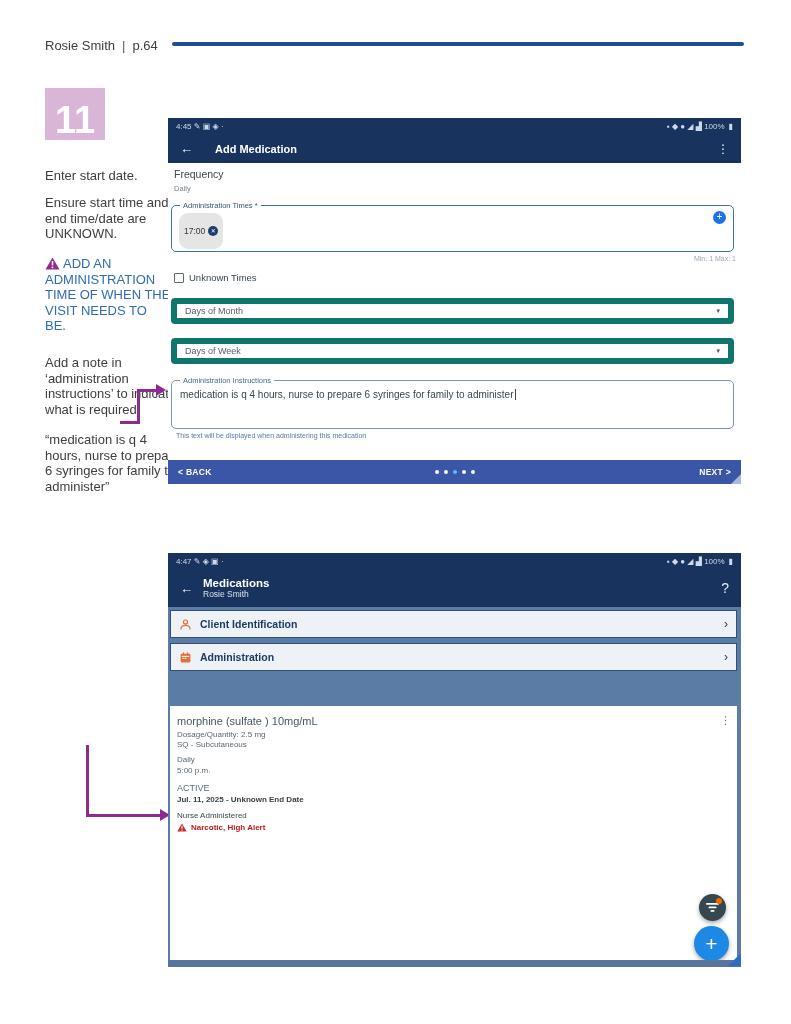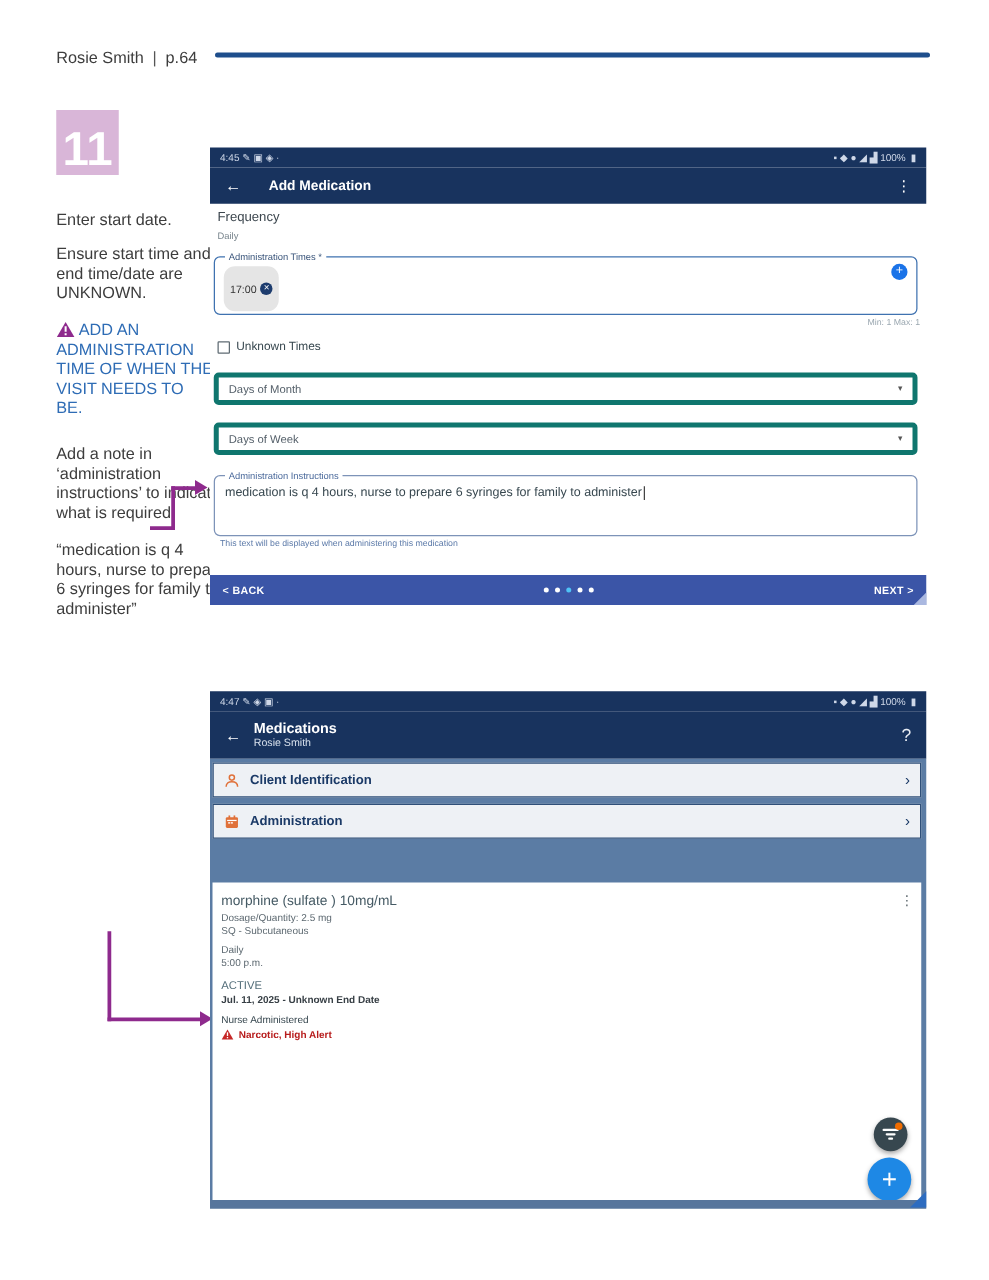--- a/index.html
+++ b/index.html
@@ -3,21 +3,21 @@
 <meta charset="utf-8">
 <style>
   * { margin:0; padding:0; box-sizing:border-box; }
   body { background:#fff; font-family:"Liberation Sans", sans-serif; }
   .page { position:relative; width:791px; height:1024px; background:#fff; overflow:hidden; }
 
   
   .doc-header { position:absolute; left:45px; top:38px; font-size:13px; color:#3d3d3d; }
   .doc-header .sep { margin:0 7px; color:#555; }
   .header-rule { position:absolute; left:172px; top:42px; width:572px; height:4px; background:#1e4e8c; border-radius:2px; }
-  .step-badge { position:absolute; left:45px; top:88px; width:50px; height:52px; background:#d9b6d8;
+  .step-badge { position:absolute; left:45px; top:88px; width:60px; height:52px; background:#d9b6d8;
                 color:#fff; font-size:38px; font-weight:bold; text-align:center; line-height:64px; }
   .note { position:absolute; left:45px; width:132px; font-size:13px; line-height:15.5px; color:#3d3d3d; }
   .note-warn { color:#2e6cb5; }
   .warn-tri { vertical-align:-2px; margin-right:3px; }
   .arrow-seg { position:absolute; background:#8e2a8d; }
   .ah { position:absolute; width:0; height:0; border-top:6px solid transparent;
         border-bottom:6px solid transparent; border-left:10px solid #8e2a8d; }
 
   
   .shot { position:absolute; left:168px; width:573px; background:#fff; }
@@ -43,21 +43,21 @@
   .chip { position:absolute; left:7px; top:7px; display:inline-flex; align-items:center; gap:3px;
           background:#e5e5e5; border-radius:9px; padding:13px 5px; font-size:8.5px; color:#333; }
   .chip-x { display:inline-block; width:10px; height:10px; border-radius:50%; background:#1d3c6e;
             color:#fff; font-size:6px; line-height:10px; text-align:center; }
   .plus-btn { position:absolute; right:7px; top:5px; width:13px; height:13px; border-radius:50%;
               background:#1a73e8; color:#fff; font-size:10px; line-height:12px; text-align:center; }
   .minmax { position:absolute; right:5px; top:137px; font-size:7px; color:#9aa7b0; }
   .cb-row { position:absolute; left:6px; top:154px; display:flex; align-items:center; gap:5px;justify-content:flex-end; }
   .cb-box { width:10px; height:10px; border:1.5px solid #5f6b73; border-radius:1px; }
   .cb-label { font-size:9.5px; color:#37474f; }
-  .dd { position:absolute; left:3px; width:563px; height:26px; border:4px solid #0f766e; border-radius:4px;
+  .dd { position:absolute; left:3px; width:563px; height:26px; border:6px solid #0f766e; border-radius:4px;
         display:flex; align-items:center; padding:0 8px; }
   .dd .lab { font-size:9px; color:#55606a; }
   .dd .caret { margin-left:auto; font-size:7px; color:#555; }
   .dd1 { top:180px; } .dd2 { top:220px; }
   .fs2 { top:262px; height:49px; border:1.5px solid #7d93b8; }
   .fs2 .legend { color:#4a699b; }
   .fs2 .txt { padding:8px 8px 0; font-size:10px; color:#37474f; }
   .cursor { display:inline-block; width:1px; height:11px; background:#444; vertical-align:text-bottom; margin-left:1px; }
   .helper { position:absolute; left:8px; top:314px; font-size:7px; color:#5b79a8; }
   .navbar { position:absolute; left:0; top:342px; width:100%; height:24px; background:#3b55a7;

